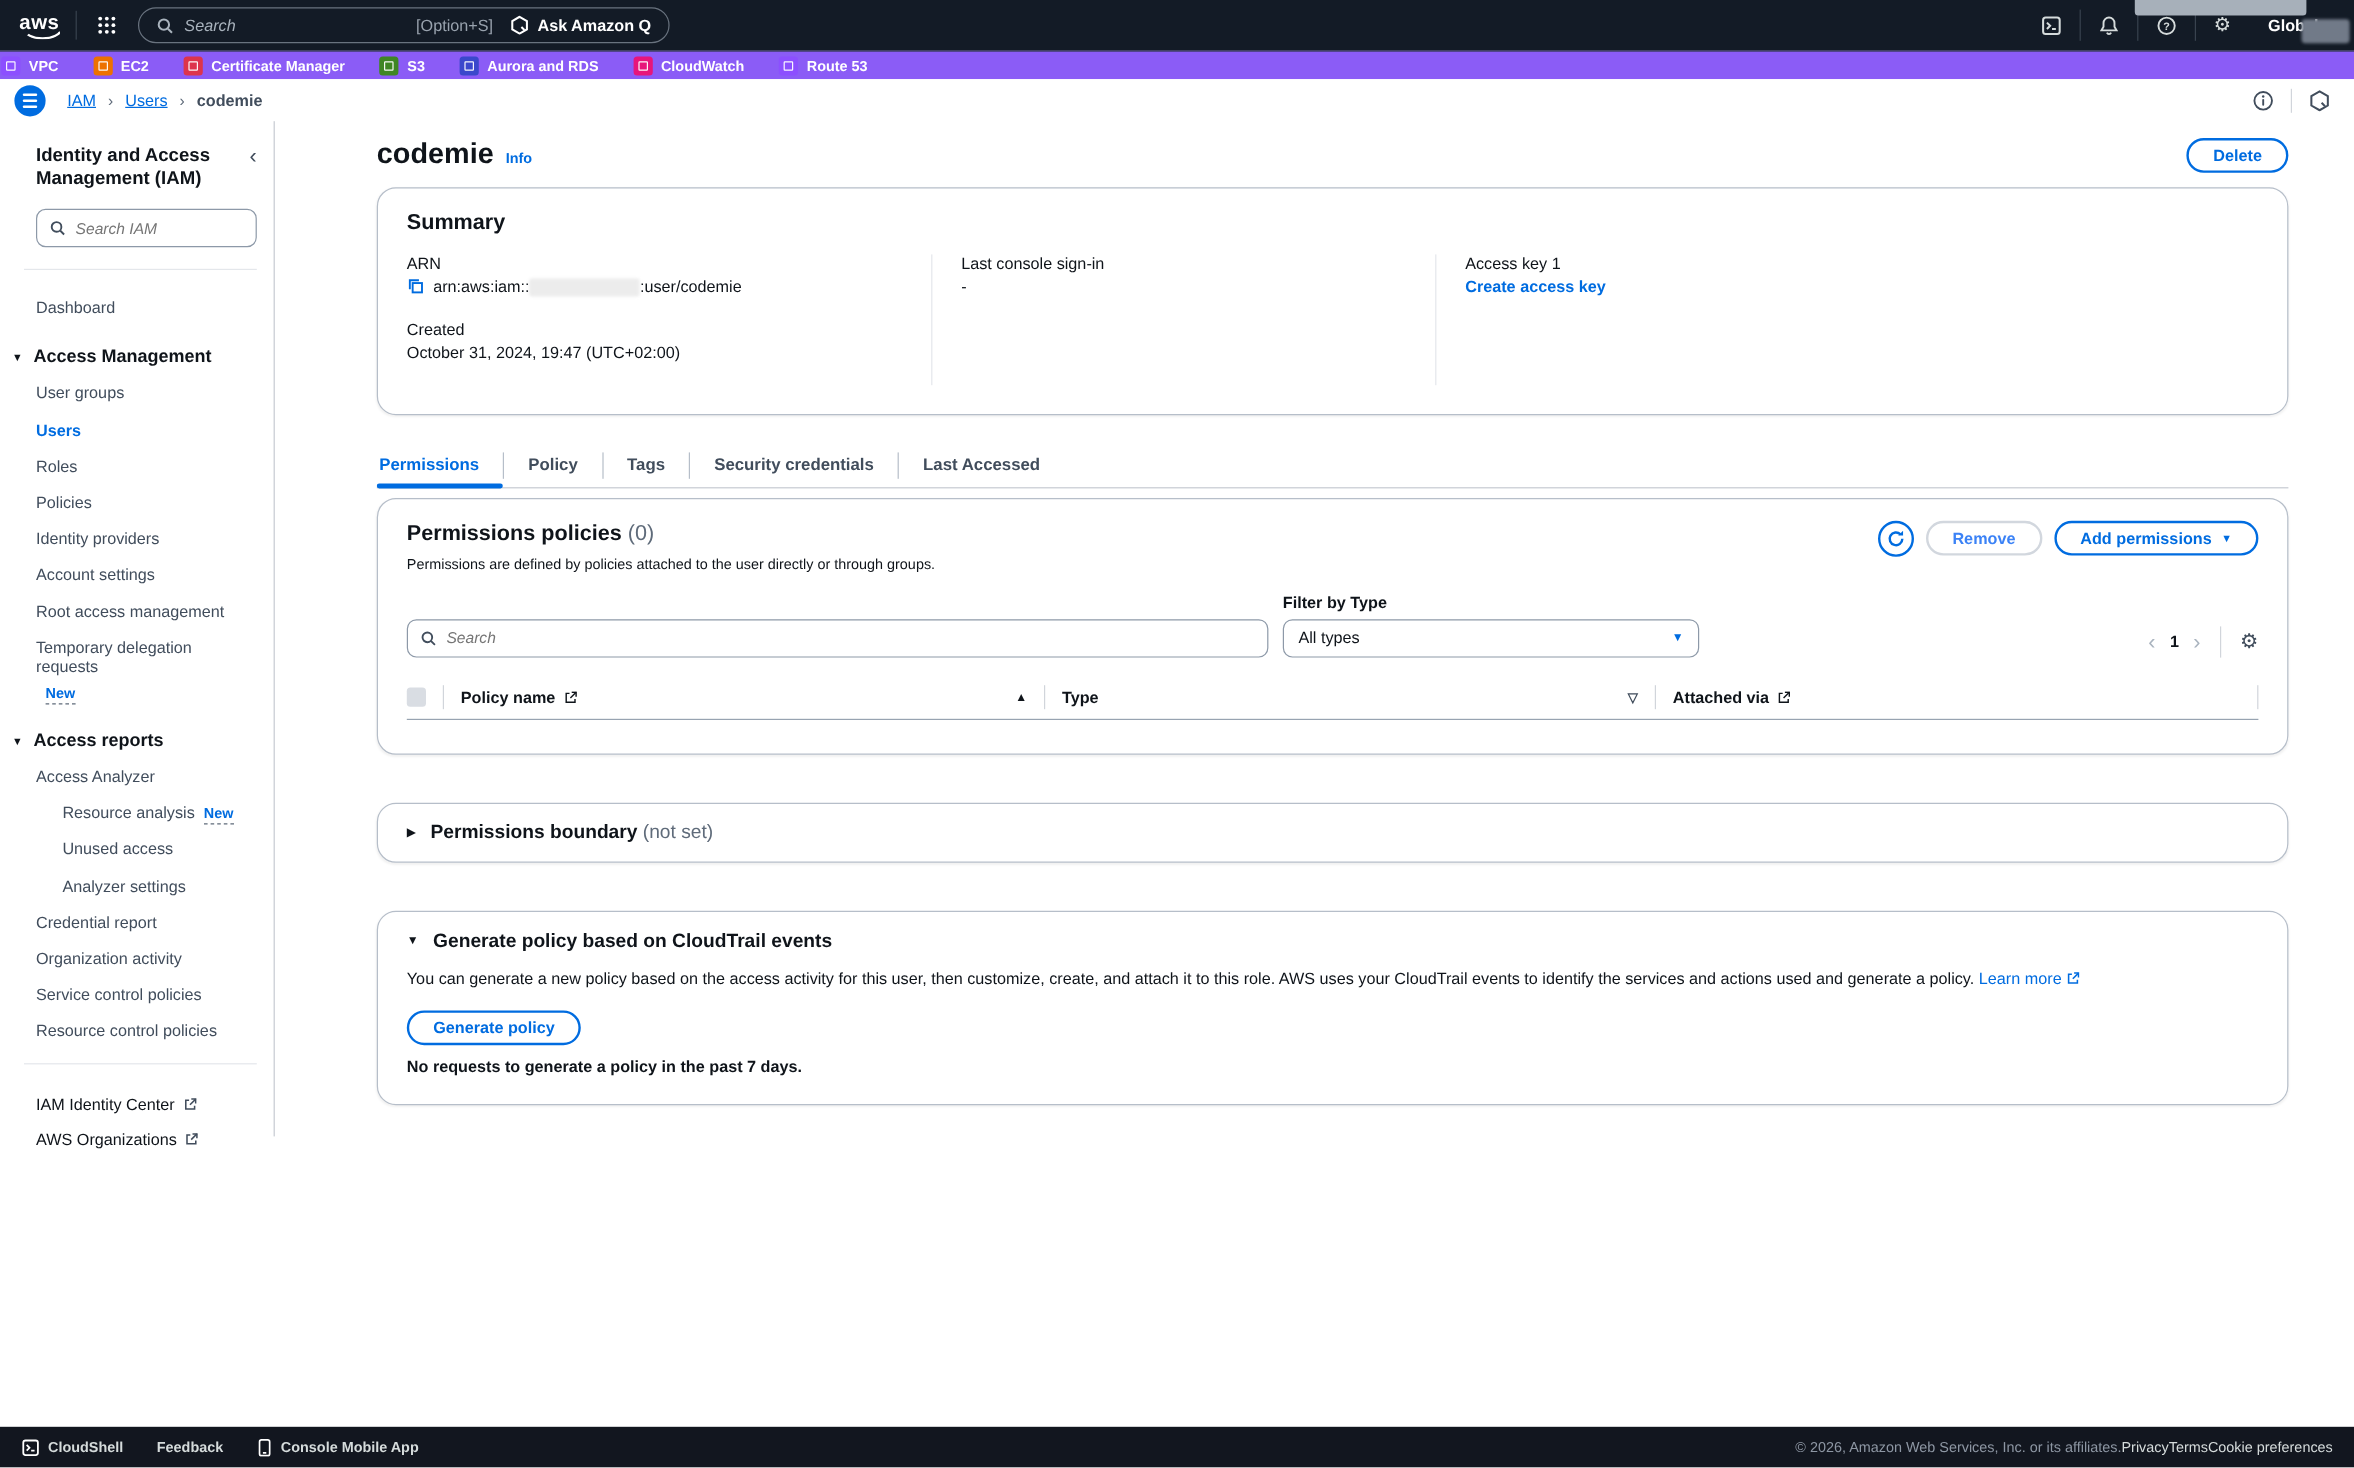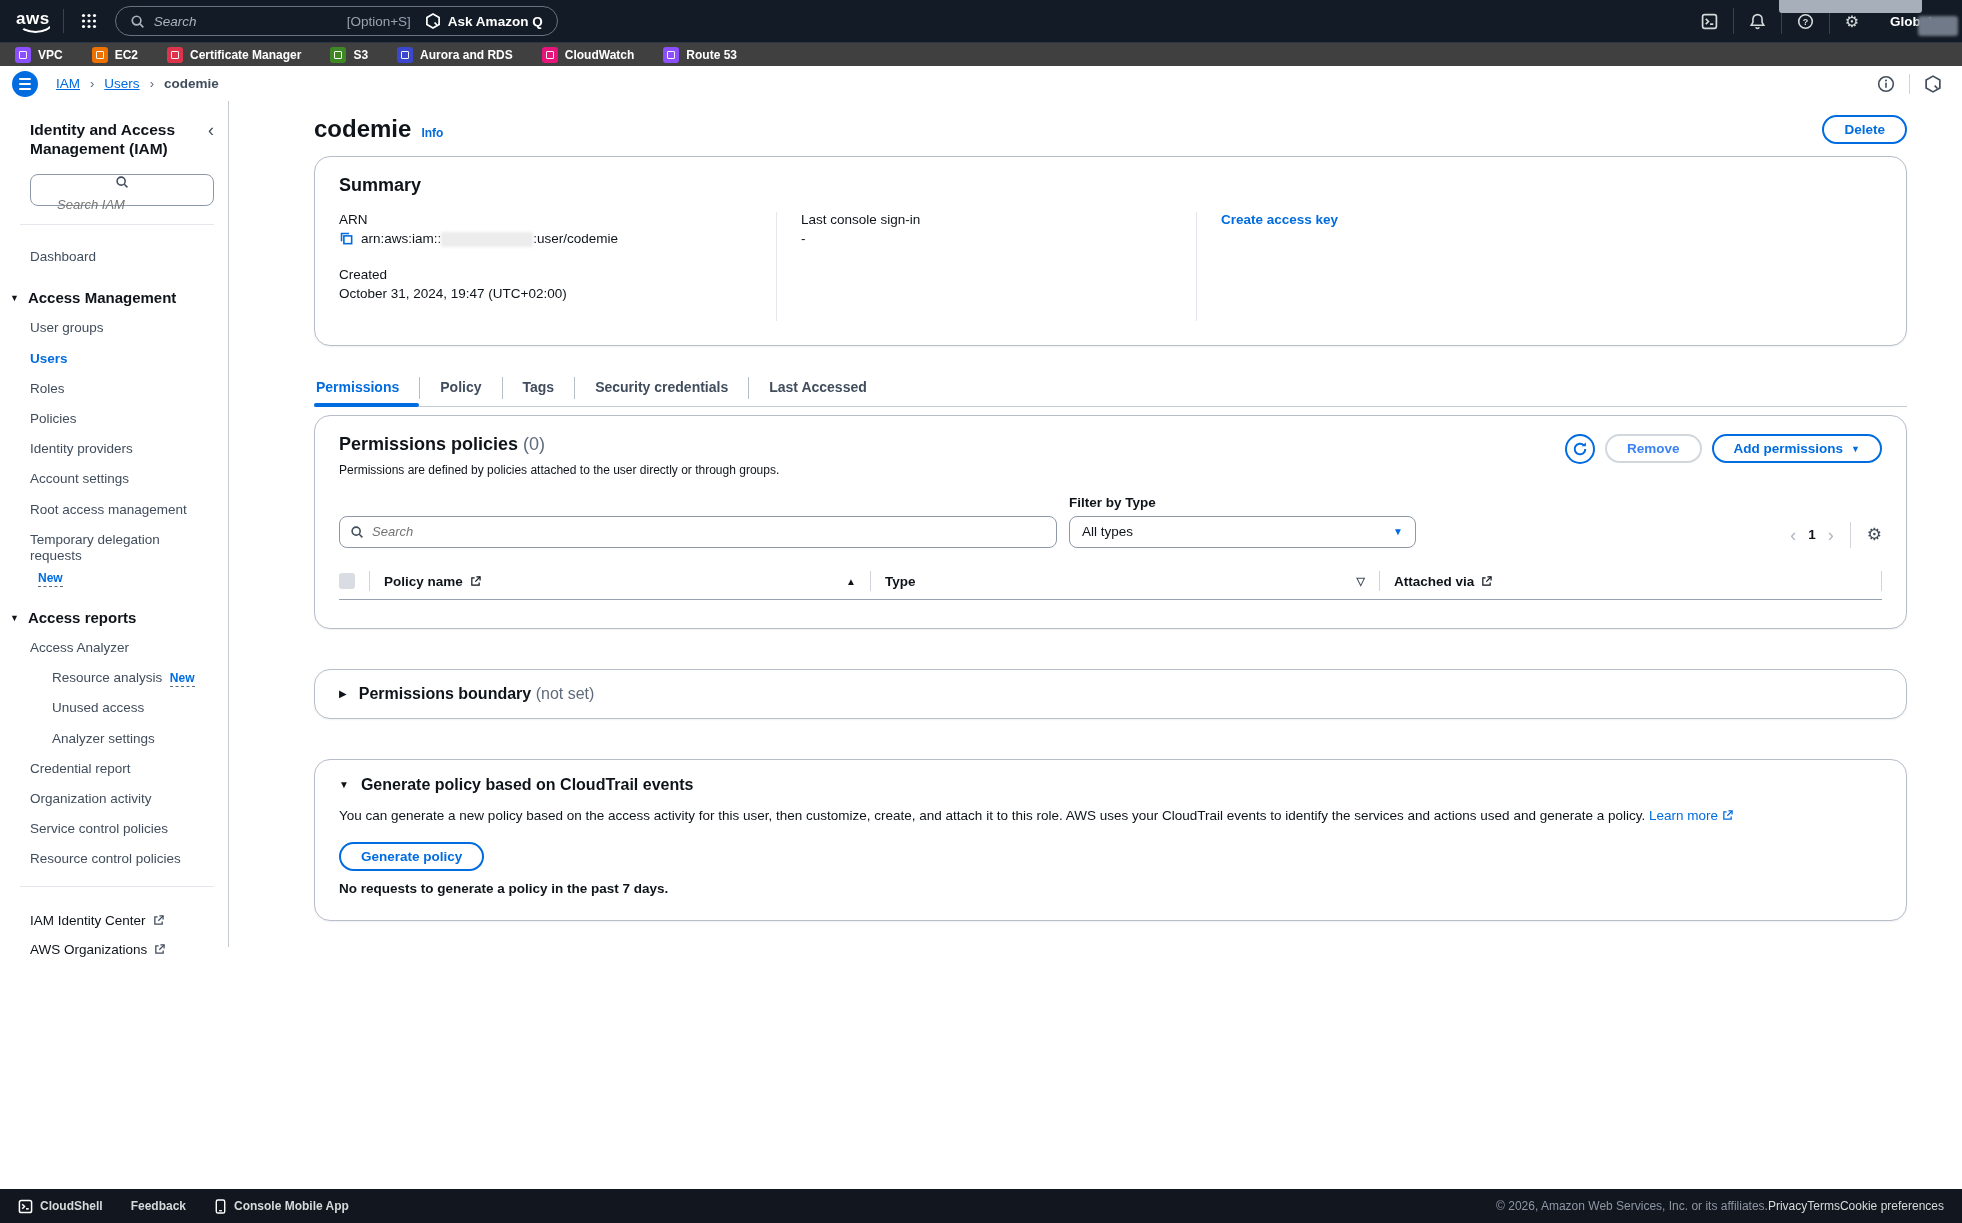--- a/index.html
+++ b/index.html
@@ -19,21 +19,21 @@
   .askq { display:flex; align-items:center; gap:7px; color:#fff; font-weight:700; font-size:13.5px; cursor:pointer; }
   .tb-right { margin-left:auto; display:flex; align-items:center; }
   .tb-icon { padding:0 15px; display:flex; align-items:center; cursor:pointer; }
   .tb-divider { width:1px; height:26px; background:#39434f; }
   .region { color:#fff; font-size:13.5px; font-weight:700; display:flex; align-items:center; gap:6px; margin-left:16px; cursor:pointer; }
   .region .tri { font-size:8px; color:#d5dbdb; }
   .redact-bar { position:absolute; top:0; left:1779px; width:143px; height:13px; background:#a7b0ba; border-radius:0 0 3px 3px; }
   .redact-box { position:absolute; top:16px; left:1918px; width:40px; height:20px; background:#717a88; border-radius:3px; filter:blur(1.5px); }
 
   
-  .favbar { height:24px; background:#404040; border-top:1px solid #2c3644; display:flex; align-items:center; gap:29px; padding:0 15px; }
+  .favbar { height:24px; background:#8b5cf6; border-top:1px solid #2c3644; display:flex; align-items:center; gap:29px; padding:0 1px; }
   .fav-item { display:flex; align-items:center; gap:7px; color:#fff; font-size:12px; font-weight:700; cursor:pointer; }
   .fav-ic { width:16px; height:16px; border-radius:3px; display:flex; align-items:center; justify-content:center; }
   .fav-glyph { width:8px; height:8px; border:1.2px solid rgba(255,255,255,.95); border-radius:1px; }
 
   
   .crumbbar { height:35px; background:#fff; display:flex; align-items:center; padding:0 20px 0 12px; }
   .menu-circle { width:26px; height:26px; border-radius:50%; background:#006ce0; display:flex; flex-direction:column;
       align-items:center; justify-content:center; gap:3px; cursor:pointer; margin-right:18px; }
   .menu-circle i { display:block; width:12px; height:2px; background:#fff; border-radius:1px; }
   .crumb-link { color:#006ce0; font-size:13.5px; text-decoration:underline; cursor:pointer; }
@@ -43,21 +43,21 @@
   .crumb-vsep { width:1px; height:20px; background:#d1d5db; }
 
   
   .shell { display:flex; height:1088px; background:#fff; }
 
   
   .sidebar { width:229px; flex-shrink:0; border-right:1px solid #c6cad1; height:846px; padding:20px 14px 0 30px; background:#fff; }
   .sb-head { display:flex; justify-content:space-between; align-items:flex-start; }
   .sb-title { font-size:15.5px; font-weight:700; line-height:1.2; width:160px; }
   .sb-collapse { color:#414d5c; font-size:18px; line-height:14px; cursor:pointer; margin-top:2px; }
-  .sb-search { margin-top:16px; height:32px; border:1px solid #8d99a8; border-radius:8px; display:flex; align-items:center; padding:0 10px; gap:8px;flex-direction:column; }
+  .sb-search { margin-top:16px; height:32px; border:1px solid #8d99a8; border-radius:8px; display:flex; align-items:center; padding:0 10px; gap:8px; }
   .sb-search input { border:none; outline:none; font-size:13px; font-style:italic; color:#414d5c; width:130px; background:transparent; }
   .sb-hr { border:none; border-top:1px solid #e4e7eb; margin:18px 0 0 -10px; }
   .sb-nav { margin-top:24px; font-size:13.5px; }
   .sb-item { display:block; color:#414d5c; margin-bottom:14px; cursor:pointer; line-height:1.2; }
   .sb-item.active { color:#006ce0; font-weight:700; }
   .sb-sec { display:flex; align-items:center; gap:9px; margin:24px 0 14px -20px; font-size:15px; font-weight:700; cursor:pointer; }
   .sb-sec .car { font-size:9px; color:#0f141a; }
   .sb-sub { margin-left:22px; }
   .new-badge { color:#006ce0; font-size:12px; font-weight:700; border-bottom:1px dashed #5f6b7a; padding-bottom:1px; }
   .new-line { margin:-8px 0 14px 8px; }
@@ -408,20 +408,21 @@
           </div>
         </div>
         <div class="sum-col">
           <div class="fld">
             <div class="lab">Last console sign-in</div>
             <div>-</div>
           </div>
         </div>
         <div class="sum-col">
           <div class="fld">
+            <div class="lab">Access key 1</div>
             <span class="link">Create access key</span>
           </div>
         </div>
       </div>
     </section>
 
     <div class="tabs">
       <span class="tab active">Permissions</span>
       <span class="tab-sep"></span>
       <span class="tab">Policy</span>

